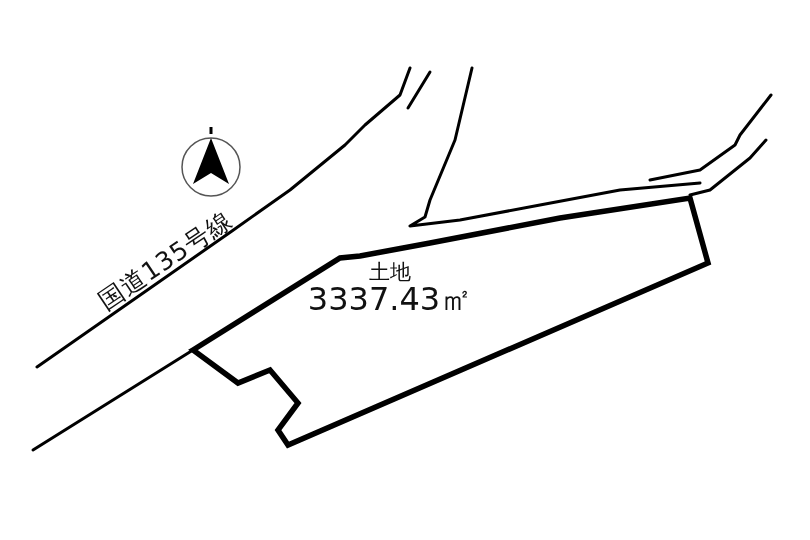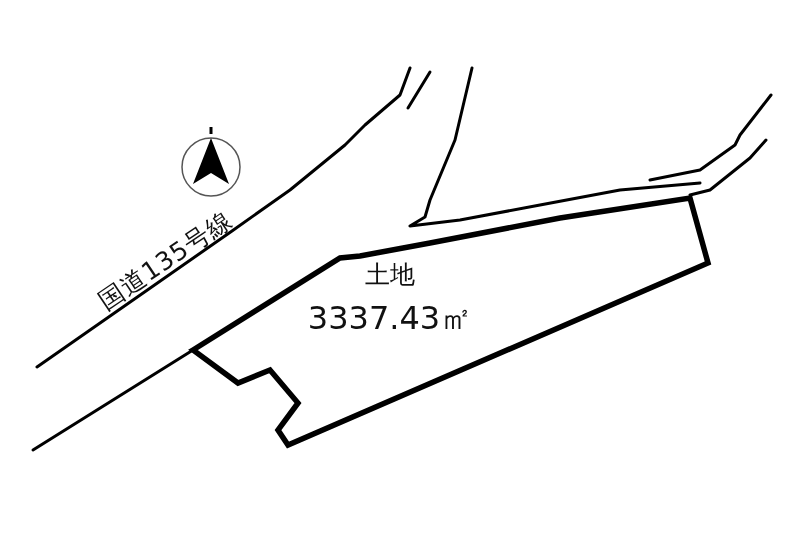--- a/index.html
+++ b/index.html
@@ -7,21 +7,21 @@
     .map { position: absolute; left: 0; top: 0; width: 810px; height: 540px; }
     .road-label {
       position: absolute; left: 92px; top: 290px; width: 240px; height: 34px;
       transform-origin: 0 0; transform: rotate(-34deg);
       font-size: 25px; color: #111; letter-spacing: 1px; white-space: nowrap;
     }
     .parcel-label {
       position: absolute; left: 270px; top: 262px; width: 240px; text-align: center;
       color: #111; line-height: 1;
     }
-    .parcel-name { font-size: 25px; display: block; margin-bottom: 15px; }
+    .parcel-name { font-size: 21px; display: block; margin-bottom: 0; }
     .parcel-area { font-size: 32px; display: block; margin-bottom: 2px; }
     .parcel-tsubo { font-size: 22px; display: block; }
   </style>
 </head>
 <body>
 
 <svg class="map" viewBox="0 0 810 540" xmlns="http://www.w3.org/2000/svg">
 
   <g fill="none" stroke="#000" stroke-width="3" stroke-linecap="round" stroke-linejoin="round">
     <path d="M37,367 L232,231 L290,190 L345,145 L365,125 L400,95 L410,68"></path>

